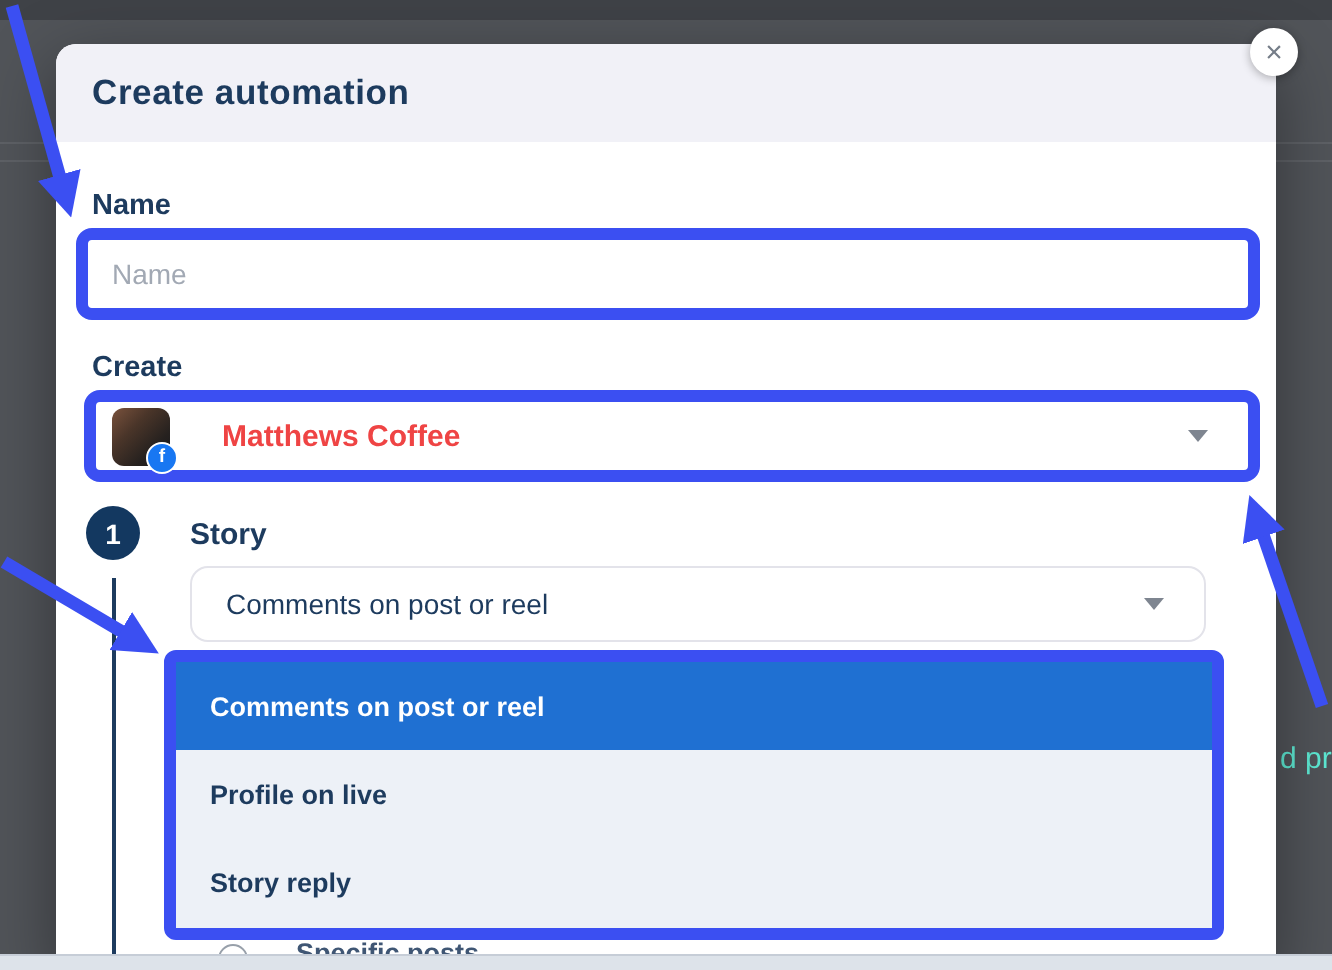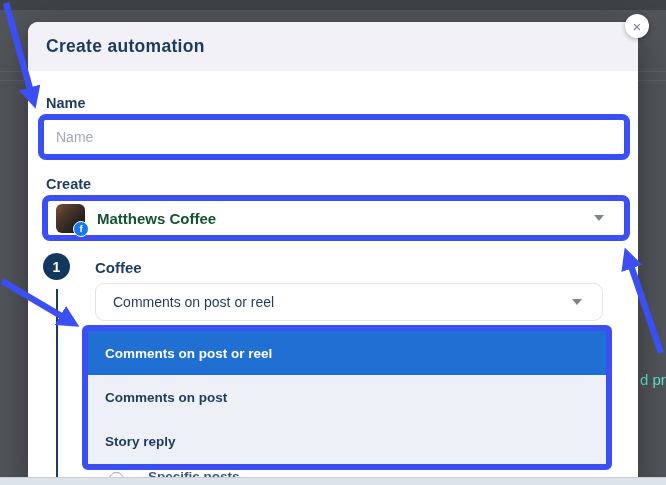--- a/index.html
+++ b/index.html
@@ -63,21 +63,21 @@
   .avatar {
     position:relative; width:29px; height:29px; border-radius:6px; flex:0 0 auto;
     background:linear-gradient(135deg,#7a523d 0%, #4a3529 35%, #26211f 70%, #17171c 100%);
   }
   .fb-badge {
     position:absolute; right:-4px; bottom:-4px; width:14px; height:14px;
     border-radius:50%; background:#1877f2; border:1.5px solid #ffffff;
     color:#ffffff; font-size:9.5px; font-weight:bold; line-height:1;
     display:flex; align-items:center; justify-content:center;
   }
-  .profile-name { margin-left:12px; font-size:15px; font-weight:700; color:#14532d; }
+  .profile-name { margin-left:26px; font-size:15px; font-weight:700; color:#ef4444; }
   .caret {
     position:absolute; right:20px; top:50%; margin-top:-3px;
     width:0; height:0; border-left:5.5px solid transparent;
     border-right:5.5px solid transparent; border-top:6.5px solid #7e8590;
   }
 
   .step-badge {
     position:absolute; left:15px; top:231px; width:27px; height:27px;
     border-radius:50%; background:#133860; color:#ffffff;
     font-size:14px; font-weight:700;
@@ -145,31 +145,31 @@
   <div class="field-label profile-label">Create</div>
   <div class="hl-box profile-hl">
     <div class="avatar">
       <div class="fb-badge">f</div>
     </div>
     <div class="profile-name">Matthews Coffee</div>
     <div class="caret"></div>
   </div>
 
   <div class="step-badge">1</div>
-  <div class="event-label">Coffee</div>
+  <div class="event-label">Story</div>
   <div class="connector"></div>
 
   <div class="event-select">
     <span>Comments on post or reel</span>
     <div class="caret"></div>
   </div>
 
   <div class="dropdown-hl">
     <div class="dd-item selected">Comments on post or reel</div>
-    <div class="dd-item">Comments on post</div>
+    <div class="dd-item">Profile on live</div>
     <div class="dd-item">Story reply</div>
   </div>
 
   <div class="hidden-option">
     <div class="radio-circle"></div>
     <div class="hidden-option-label">Specific posts</div>
   </div>
 </div>
 
 <div class="close-btn">

